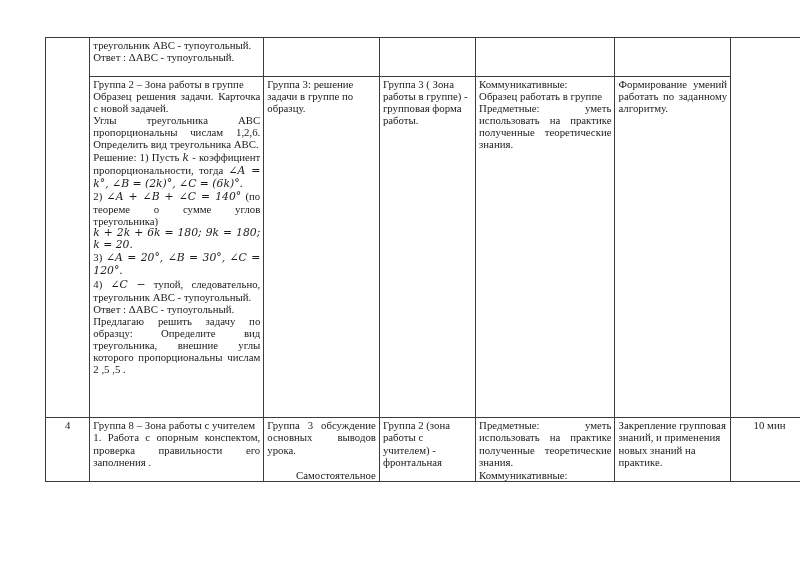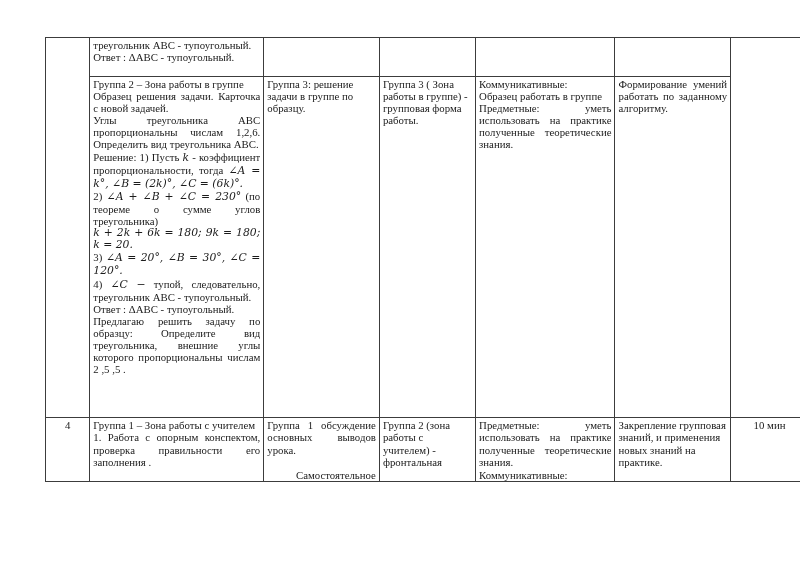--- a/index.html
+++ b/index.html
@@ -81,21 +81,21 @@
         <td class="center" rowspan="2"></td>
       </tr>
 
       <tr class="row-b">
         <td>
           <div class="clip-b">
             <p class="just">Группа 2 – Зона работы в группе</p>
             <p class="just">Образец решения задачи. Карточка с новой задачей.</p>
             <p class="just">Углы треугольника АВС пропорциональны числам 1,2,6. Определить вид треугольника АВС.</p>
             <p class="just"><span>Решение: 1) Пусть </span><span class="math">k</span><span> - коэффициент пропорциональности, тогда </span><span class="math">∠A = k°, ∠B = (2k)°, ∠C = (6k)°.</span></p>
-            <p class="just"><span>2) </span><span class="math">∠A + ∠B + ∠C = 230°</span><span> (по теореме о сумме углов треугольника)</span></p>
+            <p class="just"><span>2) </span><span class="math">∠A + ∠B + ∠C = 140°</span><span> (по теореме о сумме углов треугольника)</span></p>
             <p class="just math">k + 2k + 6k = 180; 9k = 180; k = 20.</p>
             <p class="just"><span>3) </span><span class="math">∠A = 20°, ∠B = 30°, ∠C = 120°.</span></p>
             <p class="just"><span>4) </span><span class="math">∠C −</span><span> тупой, следовательно, треугольник АВС - тупоугольный.</span></p>
             <p>Ответ : ΔАВС - тупоугольный.</p>
             <p class="just">Предлагаю решить задачу по образцу: Определите вид треугольника, внешние углы которого пропорциональны числам 2 ,5 ,5 .</p>
           </div>
         </td>
         <td class="tall">
           <p>Группа 3: решение задачи в группе по образцу.</p>
         </td>
@@ -111,27 +111,27 @@
           <p class="just">Формирование умений работать по заданному алгоритму.</p>
         </td>
       </tr>
 
       <tr class="row-c">
         <td class="center">
           <p>4</p>
         </td>
         <td>
           <div class="clip-c">
-            <p class="just">Группа 1 – Зона работы с учителем</p>
+            <p class="just">Группа 8 – Зона работы с учителем</p>
             <p class="just">1. Работа с опорным конспектом, проверка правильности его заполнения .</p>
           </div>
         </td>
         <td>
           <div class="clip-c">
-            <p class="just">Группа 1 обсуждение основных выводов урока.</p>
+            <p class="just">Группа 3 обсуждение основных выводов урока.</p>
             <p class="mt">Самостоятельное</p>
           </div>
         </td>
         <td>
           <div class="clip-c">
             <p>Группа 2 (зона работы с учителем) - фронтальная</p>
           </div>
         </td>
         <td>
           <div class="clip-c">

